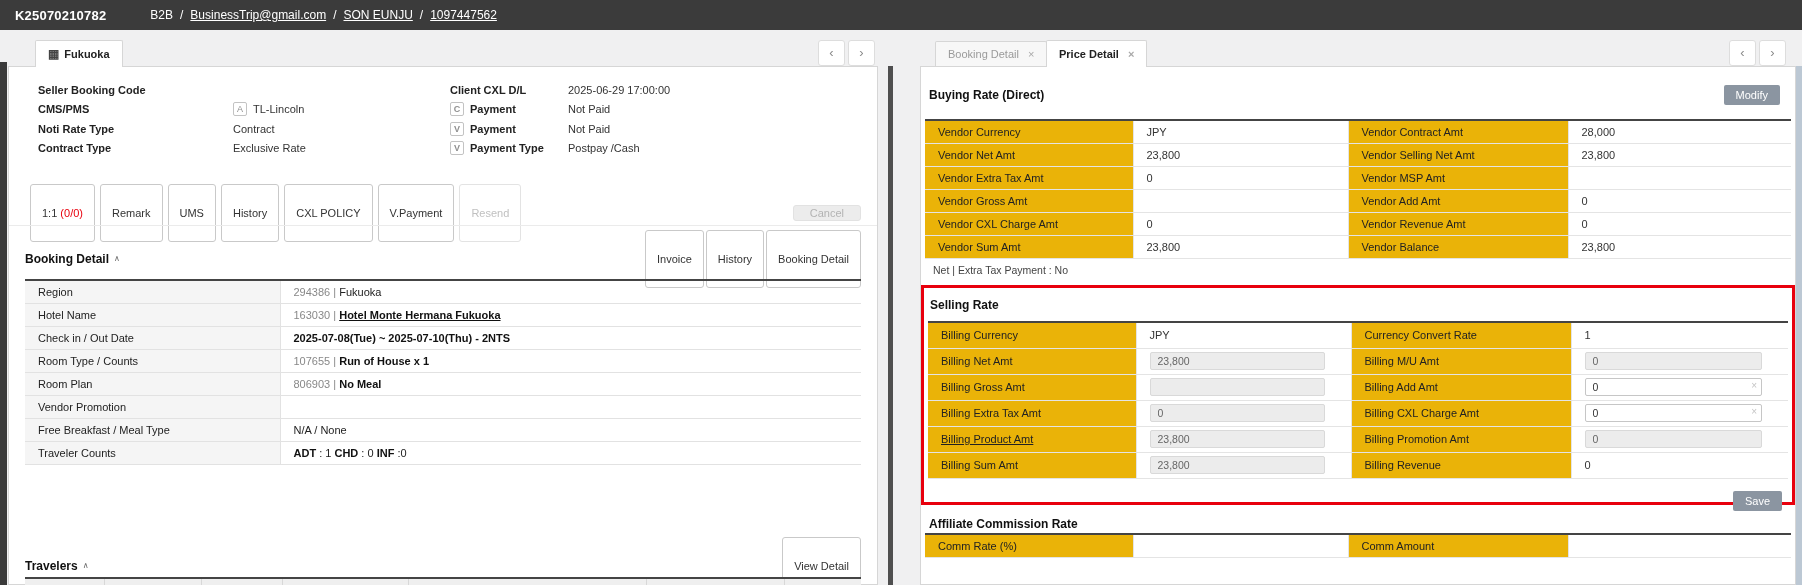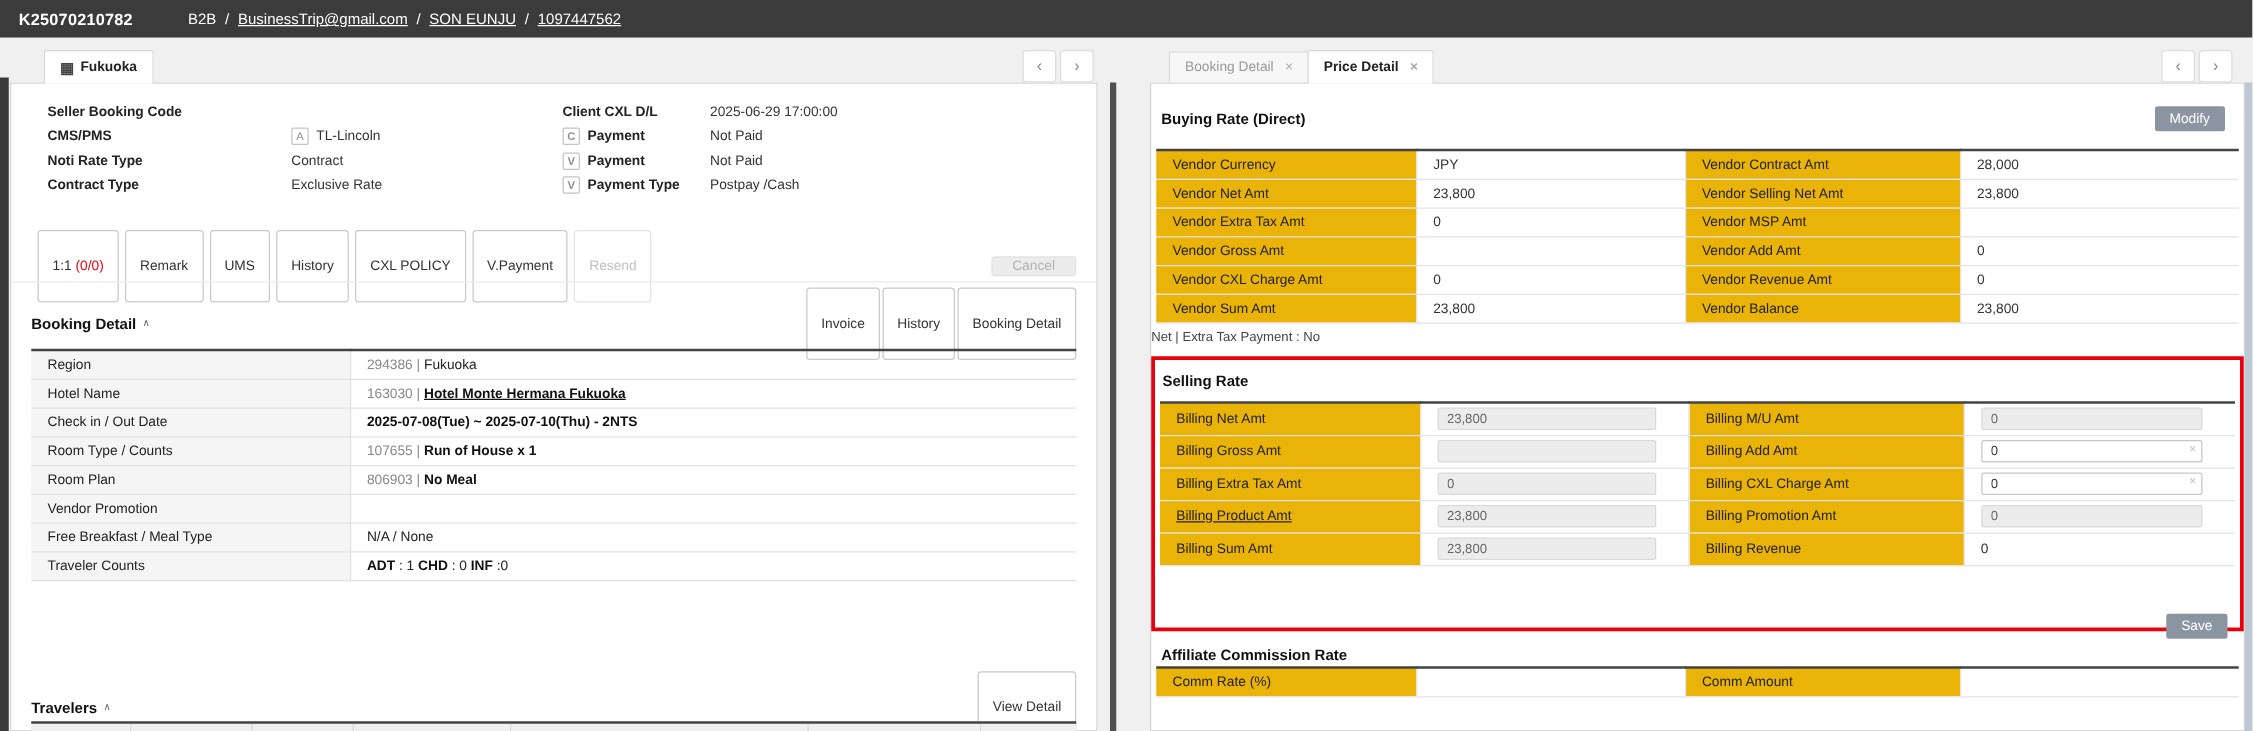--- a/index.html
+++ b/index.html
@@ -118,21 +118,21 @@
     border-top:2px solid #444; border-bottom:1px solid #444;
   }
   .kv-tr { display:table-row; }
   .kv-c { display:table-cell; height:23px; vertical-align:middle; border-bottom:1px solid #e4e4e4; border-right:1px solid #e4e4e4; padding-left:13px; }
   .kv-c.last { border-right:none; }
   .kv-lab { background:#eab308; color:#222; }
   .kv-lab.c1 { width:208px; }
   .kv-val.c2 { width:215px; color:#333; }
   .kv-lab.c3 { width:220px; }
   .kv-val.c4 { color:#333; }
-  .buy-note { position:absolute; top:197px; left:0; font-size:10.5px; color:#444; }
+  .buy-note { position:absolute; top:197px; left:12px; font-size:10.5px; color:#444; }
   .red-box {
     position:absolute; top:218px; left:0; width:100%; height:220px;
     border:3px solid #e8000d; z-index:2;
   }
   .sell-head { position:absolute; top:10px; left:6px; }
   .sell-table { top:33px; }
   .sell-table .kv-c { height:26px; }
   .lbl-link { text-decoration:underline; cursor:pointer; }
   .inp {
     height:18px; font-size:10.5px; padding:0 7px; border-radius:2px;
@@ -346,20 +346,26 @@
 
   <div class="buy-note">Net | Extra Tax Payment : No</div>
 
   <div class="red-box">
     <div class="sell-head sec-head">
       <span class="sec-title">Selling Rate</span>
     </div>
 
     <div class="kv-table sell-table">
       <div class="kv-tr">
+        <div class="kv-c kv-lab c1">Billing Currency</div>
+        <div class="kv-c kv-val c2">JPY</div>
+        <div class="kv-c kv-lab c3">Currency Convert Rate</div>
+        <div class="kv-c kv-val c4 last">1</div>
+      </div>
+      <div class="kv-tr">
         <div class="kv-c kv-lab c1">Billing Net Amt</div>
         <div class="kv-c kv-val c2">
             <input class="inp dis" disabled="" value="23,800" style="">
           </div>
         <div class="kv-c kv-lab c3">Billing M/U Amt</div>
         <div class="kv-c kv-val c4 last">
             <input class="inp dis" disabled="" value="0" style="">
           </div>
       </div>
       <div class="kv-tr">

